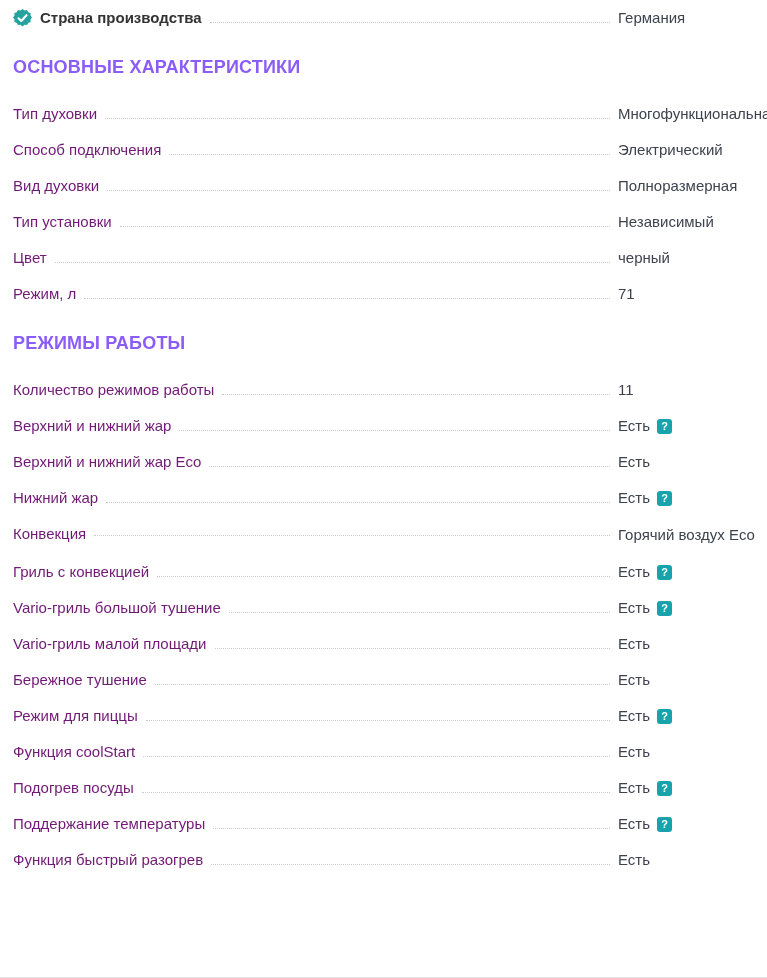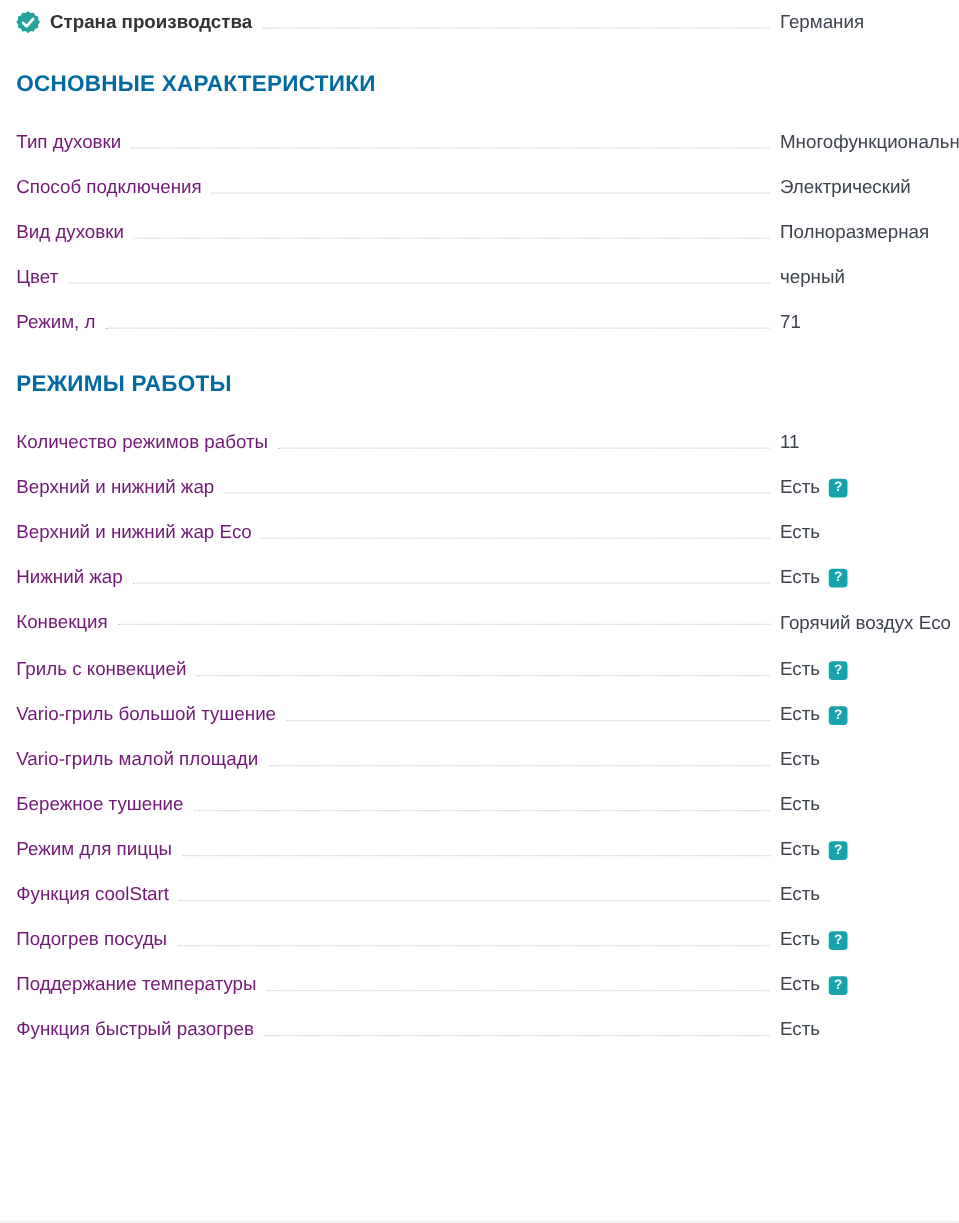--- a/index.html
+++ b/index.html
@@ -5,21 +5,21 @@
   * { margin: 0; padding: 0; box-sizing: border-box; }
   html, body { width: 767px; }
   body {
     height: 978px;
     overflow: hidden;
     background: #ffffff;
     font-family: "Liberation Sans", sans-serif;
     position: relative;
   }
   .page {
-    padding: 8px 4px 0 13px;
+    padding: 8px 10px 0 13px;
     width: 767px;
   }
   
   .spec-row {
     display: flex;
     align-items: flex-end;
     margin-bottom: 16px;
     min-height: 20px;
   }
   .spec-row .label {
@@ -66,21 +66,21 @@
   }
   .check-icon svg { display: block; }
 
   
   .section-title {
     margin: 28px 0 26px 0;
     font-size: 18px;
     line-height: 22px;
     font-weight: bold;
     letter-spacing: 0.2px;
-    color: #0369a1;
+    color: #8b5cf6;
     text-transform: uppercase;
   }
 
   
   .help-badge {
     display: inline-block;
     width: 15px;
     height: 15px;
     margin-left: 7px;
     background: #17a3ab;
@@ -130,20 +130,25 @@
         <span class="label">Способ подключения</span>
         <span class="leader"></span>
         <span class="value"><span>Электрический</span></span>
       </div>
       <div class="spec-row">
         <span class="label">Вид духовки</span>
         <span class="leader"></span>
         <span class="value"><span>Полноразмерная</span></span>
       </div>
       <div class="spec-row">
+        <span class="label">Тип установки</span>
+        <span class="leader"></span>
+        <span class="value"><span>Независимый</span></span>
+      </div>
+      <div class="spec-row">
         <span class="label">Цвет</span>
         <span class="leader"></span>
         <span class="value"><span>черный</span></span>
       </div>
       <div class="spec-row">
         <span class="label">Режим, л</span>
         <span class="leader"></span>
         <span class="value"><span>71</span></span>
       </div>
       <h2 class="section-title">РЕЖИМЫ РАБОТЫ</h2>

